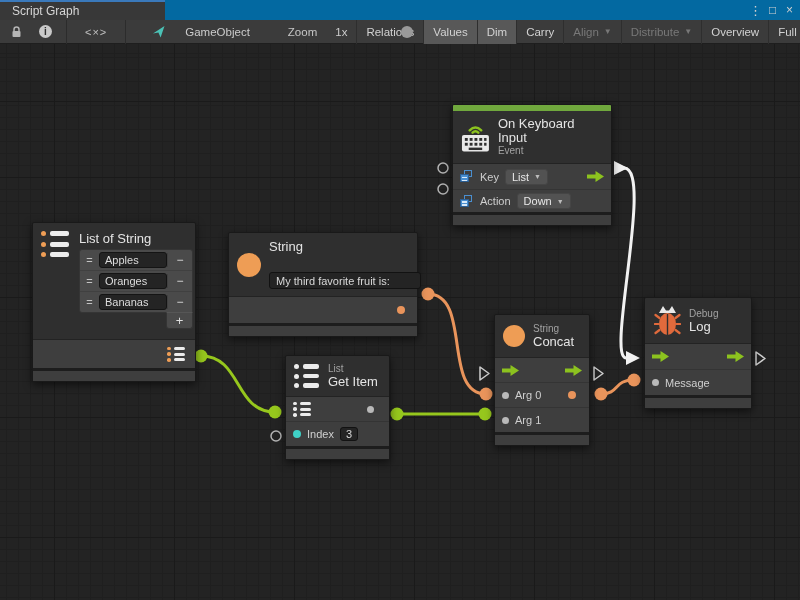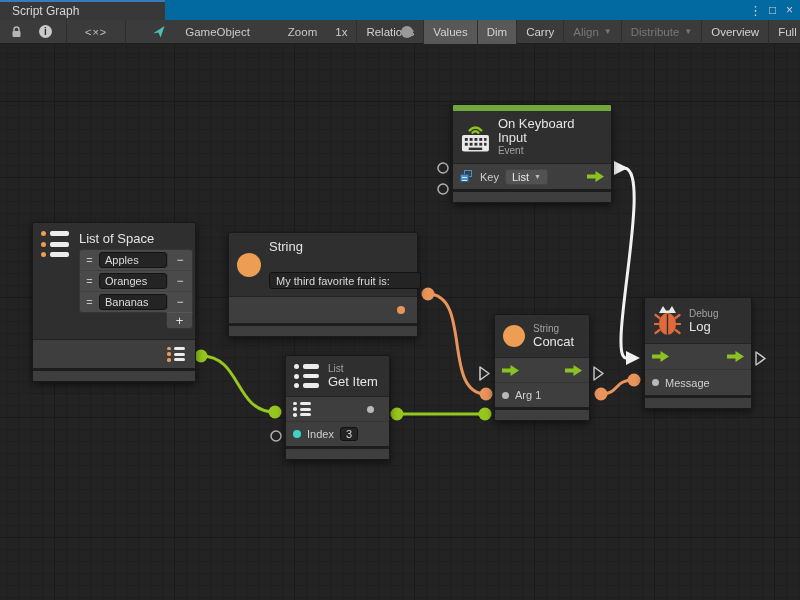--- a/index.html
+++ b/index.html
@@ -245,20 +245,35 @@
       <span>Key</span>
       <span class="dropdown">
         <span>List</span>
           <span class="caret">▼</span>
       </span>
       <span class="spacer"></span>
       <svg class="flow-arrow" width="17" height="11" viewBox="0 0 17 11">
         <path d="M0 3.5 h8.5 v-3.5 l8.5 5.5 l-8.5 5.5 v-3.5 h-8.5 z" fill="#8cc21f"></path>
       </svg>
     </div>
+    <div class="prow" style="height:22px">
+      <span class="varicon">
+          <span class="back"></span>
+          <span class="front">
+            <i></i>
+            <i></i>
+          </span>
+        </span>
+      <span>Action</span>
+      <span class="dropdown">
+        <span>Down</span>
+          <span class="caret">▼</span>
+      </span>
+      <span class="spacer"></span>
+    </div>
   </div>
   <div class="nfooter"></div>
 </div>
 
 <div class="node" style="left:32px;top:222px;width:164px">
   <div style="position:relative;height:116px">
     <div class="nheader" style="padding:8px 8px 2px 8px">
       <span class="licon big">
         <span class="lr">
             <span class="ld orange"></span>
@@ -266,21 +281,21 @@
           </span>
         <span class="lr">
             <span class="ld orange"></span>
             <span class="lb"></span>
           </span>
         <span class="lr">
             <span class="ld orange"></span>
             <span class="lb"></span>
           </span>
       </span>
-      <div class="ntitle" style="align-self:flex-start;margin-top:1px">List of Space</div>
+      <div class="ntitle" style="align-self:flex-start;margin-top:1px">List of String</div>
     </div>
     <div class="ulist">
       <div class="lrow">
         <span class="lhandle">=</span>
         <span class="lfield">Apples</span>
         <span class="lminus">−</span>
       </div>
       <div class="lrow">
         <span class="lhandle">=</span>
         <span class="lfield">Oranges</span>
@@ -396,20 +411,26 @@
       <svg class="flow-arrow" width="17" height="11" viewBox="0 0 17 11">
           <path d="M0 3.5 h8.5 v-3.5 l8.5 5.5 l-8.5 5.5 v-3.5 h-8.5 z" fill="#8cc21f"></path>
         </svg>
       <span class="spacer"></span>
       <svg class="flow-arrow" width="17" height="11" viewBox="0 0 17 11">
           <path d="M0 3.5 h8.5 v-3.5 l8.5 5.5 l-8.5 5.5 v-3.5 h-8.5 z" fill="#8cc21f"></path>
         </svg>
     </div>
     <div class="prow" style="height:24px">
       <span class="dot gray"></span>
+      <span>Arg 0</span>
+      <span class="spacer"></span>
+      <span class="dot orange" style="margin-right:6px"></span>
+    </div>
+    <div class="prow" style="height:24px">
+      <span class="dot gray"></span>
       <span>Arg 1</span>
       <span class="spacer"></span>
     </div>
   </div>
   <div class="nfooter"></div>
 </div>
 
 <div class="node" style="left:644px;top:297px;width:108px">
   <div class="nheader" style="padding:7px 9px">
     <svg width="27" height="31" viewBox="0 0 27 31">

